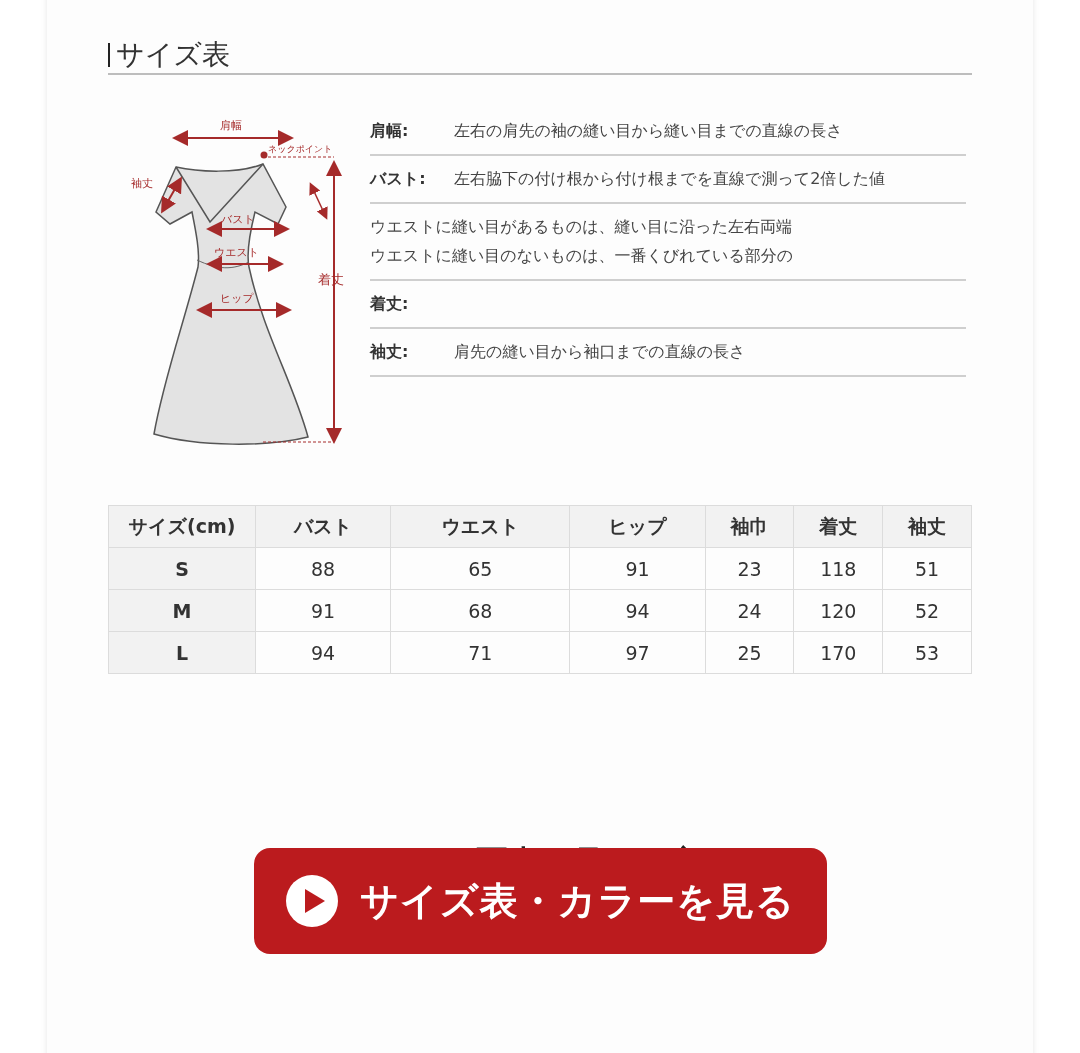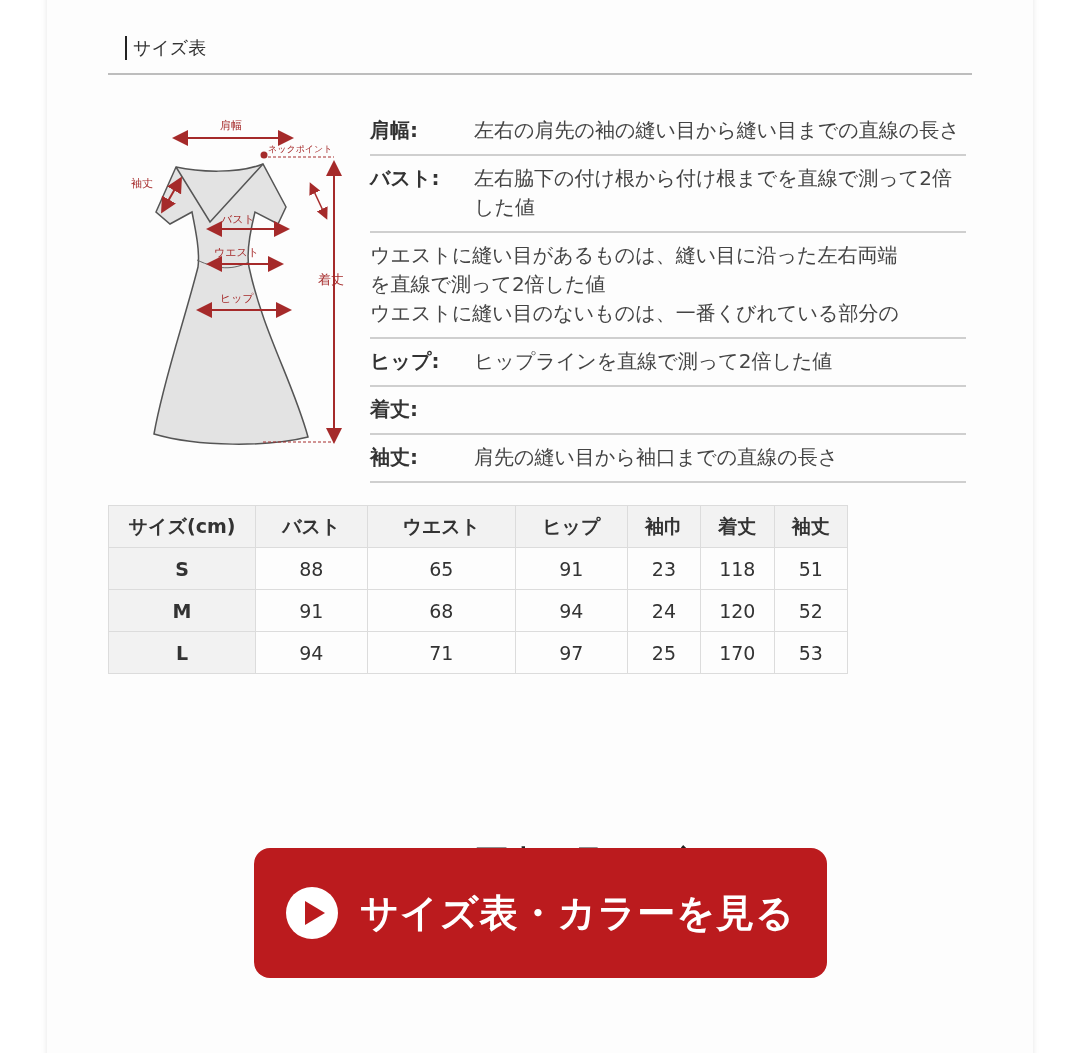--- a/index.html
+++ b/index.html
@@ -1,41 +1,41 @@
 <!DOCTYPE html>
 <html><head>
 <meta charset="utf-8">
 <style>
   html, body { margin:0; padding:0; }
   body { width:1080px; height:1053px; background:#ffffff; overflow:hidden; position:relative;
          font-family:"DejaVu Sans","Liberation Sans",sans-serif; color:#333; }
   .card { position:absolute; left:47px; top:-10px; width:986px; height:1080px; background:#fdfdfd;
           box-shadow:0 0 6px rgba(0,0,0,0.10); }
-  .section-title { position:absolute; left:125px; top:36px; font-size:18px; color:#333; display:flex; align-items:center; }
+  .section-title { position:absolute; left:108px; top:36px; font-size:28px; color:#333; display:flex; align-items:center; }
   .section-title .bar { display:inline-block; width:2px; height:24px; background:#222; margin-right:6px; }
   .title-rule { position:absolute; left:108px; top:73px; width:864px; height:2px; background:#bdbdbd; }
 
   .diagram { position:absolute; left:118px; top:112px; width:240px; height:335px; }
   .diagram svg text { font-family:"DejaVu Sans",sans-serif; fill:#a52a2a; }
 
   .defs { position:absolute; left:370px; top:108px; width:596px; }
-  .def-row { display:flex; border-bottom:2px solid #cfcfcf; padding:8px 0 9px 0; font-size:20px; line-height:29px; color:#444;gap:20px; }
+  .def-row { display:flex; border-bottom:2px solid #cfcfcf; padding:8px 0 9px 0; font-size:16px; line-height:29px; color:#444; }
   .def-row .term { width:84px; flex:none; font-weight:bold; color:#333; }
   .def-row .desc { flex:1; }
   .def-row .desc .line { display:block; }
   .dot { display:inline-block; width:16px; height:16px; border-radius:50%; background:#c0191c; vertical-align:-2px; margin:0 1px; }
 
-  table.size { position:absolute; left:108px; top:505px; width:740px; border-collapse:collapse; font-size:19px; }
+  table.size { position:absolute; left:108px; top:505px; width:864px; border-collapse:collapse; font-size:19px; }
   table.size td, table.size th { border:1px solid #dcdcdc; height:41px; text-align:center; padding:0; color:#333; }
   table.size th { background:#f2f2f2; font-weight:bold; }
   table.size td.size-label { background:#f2f2f2; font-weight:bold; }
 
   .cta-lead { position:absolute; left:0; width:1080px; top:793px; text-align:center;
               font-family:"DejaVu Serif","Liberation Serif",serif; font-size:32px; font-weight:bold; color:#222;margin-top:48px; }
-  .cta-btn { position:absolute; left:254px; top:848px; width:573px; height:130px; background:#bb1b1e; border-radius:16px;
+  .cta-btn { position:absolute; left:254px; top:848px; width:573px; height:106px; background:#bb1b1e; border-radius:16px;
              display:flex; align-items:center; justify-content:center; cursor:pointer; }
   .cta-btn .play { width:52px; height:52px; border-radius:50%; background:#fff; display:flex; align-items:center; justify-content:center; margin-right:22px; }
   .cta-btn .play::after { content:""; display:block; width:0; height:0; border-left:20px solid #bb1b1e;
                           border-top:12px solid transparent; border-bottom:12px solid transparent; margin-left:6px; }
   .cta-btn .label { color:#fff; font-size:38px; font-weight:bold; letter-spacing:1px; }
 </style>
 </head>
 <body>
 
 <div class="card"></div>
@@ -98,29 +98,22 @@
   </div>
   <div class="def-row">
     <span class="term">バスト:</span>
     <span class="desc">
         <span class="line">左右脇下の付け根から付け根までを直線で測って2倍した値</span>
       </span>
   </div>
   <div class="def-row">
     <span class="desc">
       <span class="line">ウエストに縫い目があるものは、縫い目に沿った左右両端</span>
-      <span class="line">を直線で測って2倍した値</span>
       <span class="line">ウエストに縫い目のないものは、一番くびれている部分の</span>
     </span>
-  </div>
-  <div class="def-row">
-    <span class="term">ヒップ:</span>
-    <span class="desc">
-        <span class="line">ヒップラインを直線で測って2倍した値</span>
-      </span>
   </div>
   <div class="def-row">
     <span class="term">着丈:</span>
   </div>
   <div class="def-row">
     <span class="term">袖丈:</span>
     <span class="desc">
         <span class="line">肩先の縫い目から袖口までの直線の長さ</span>
       </span>
   </div>

